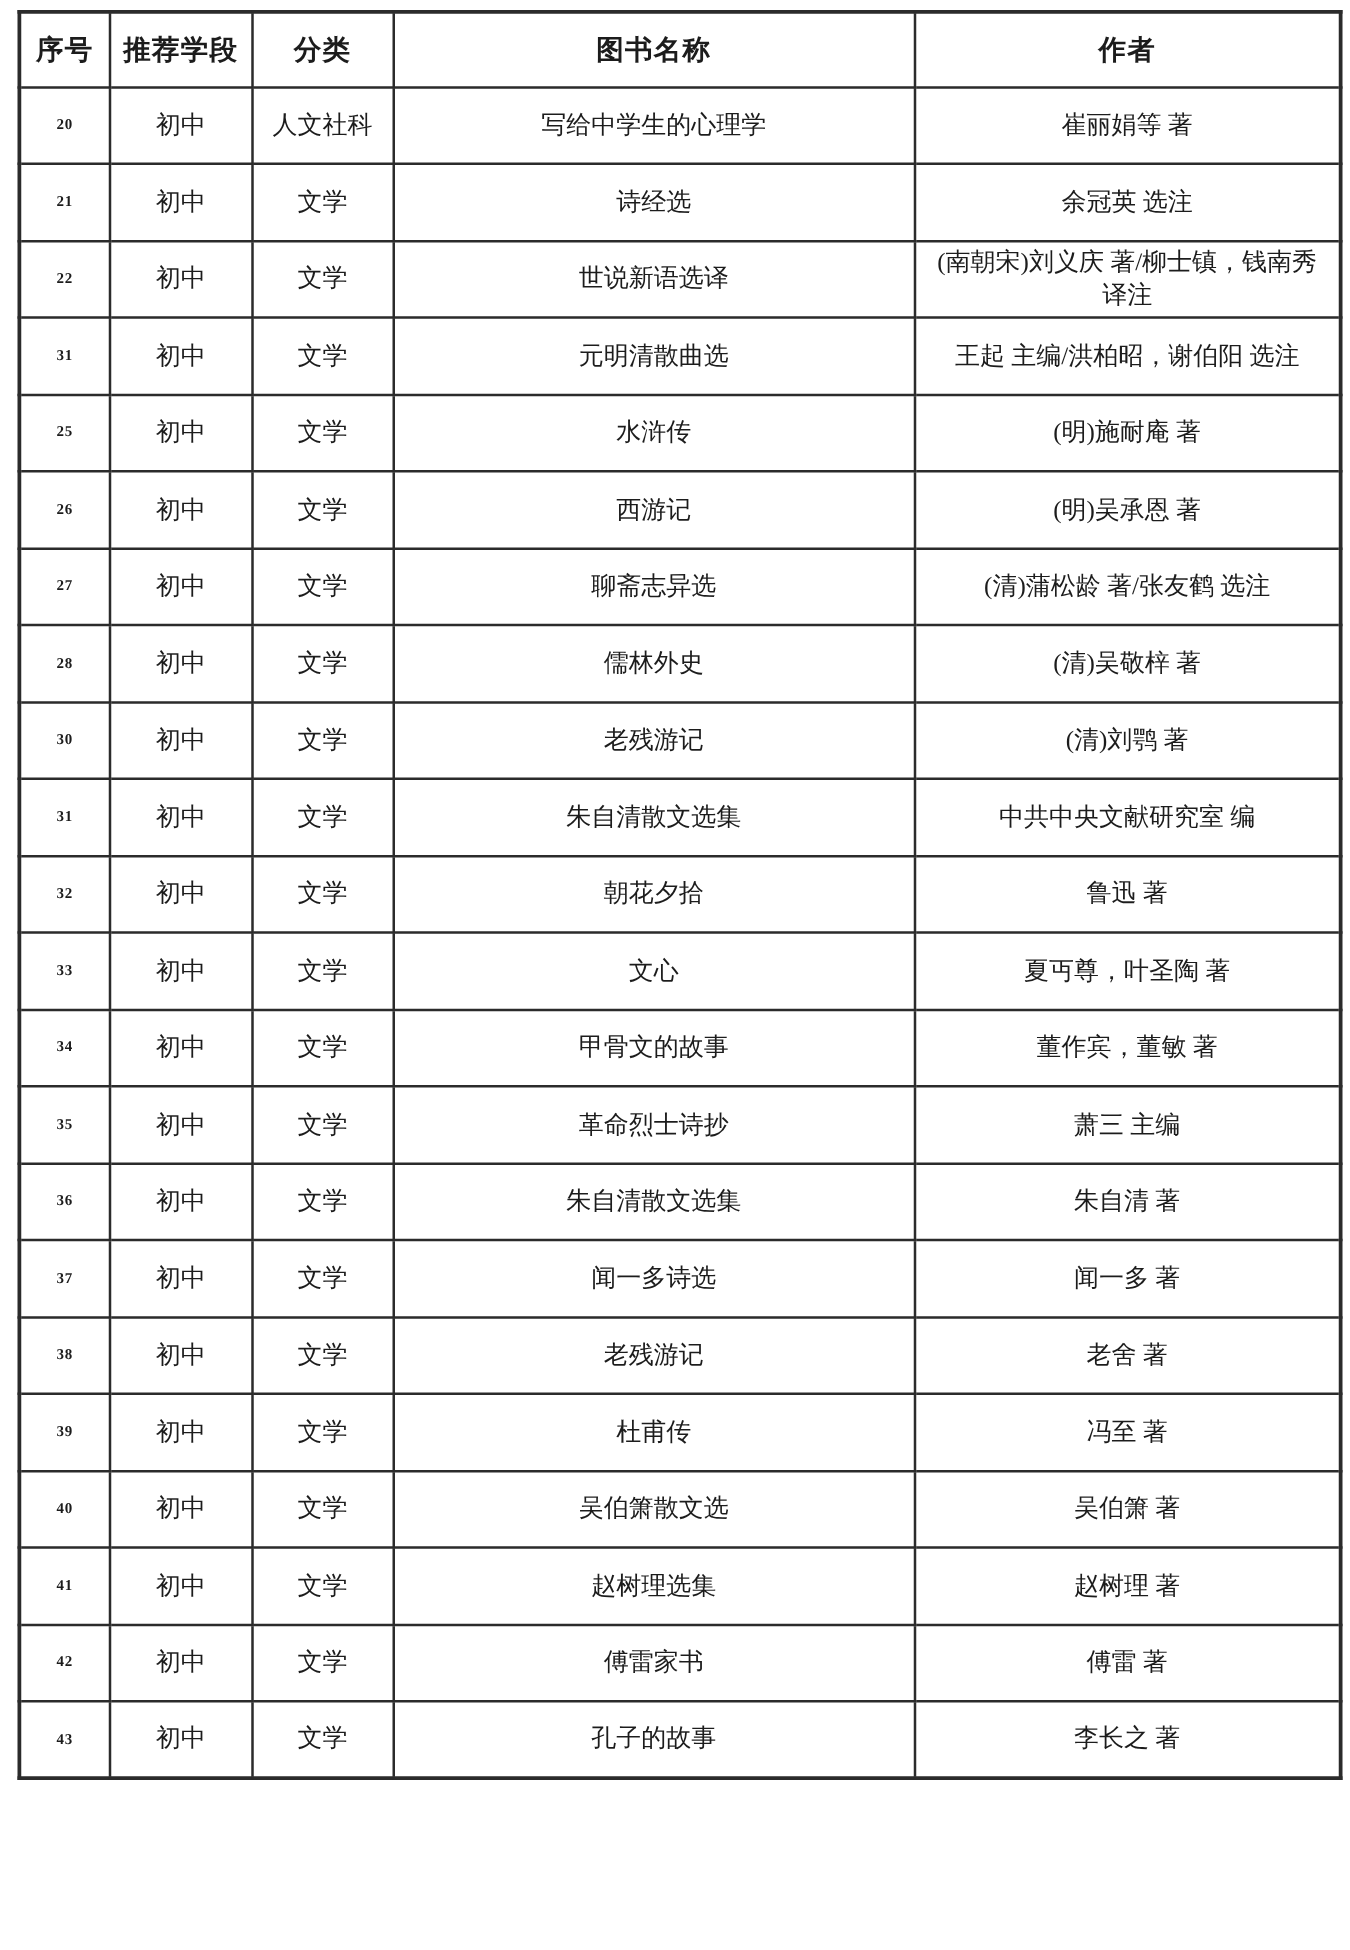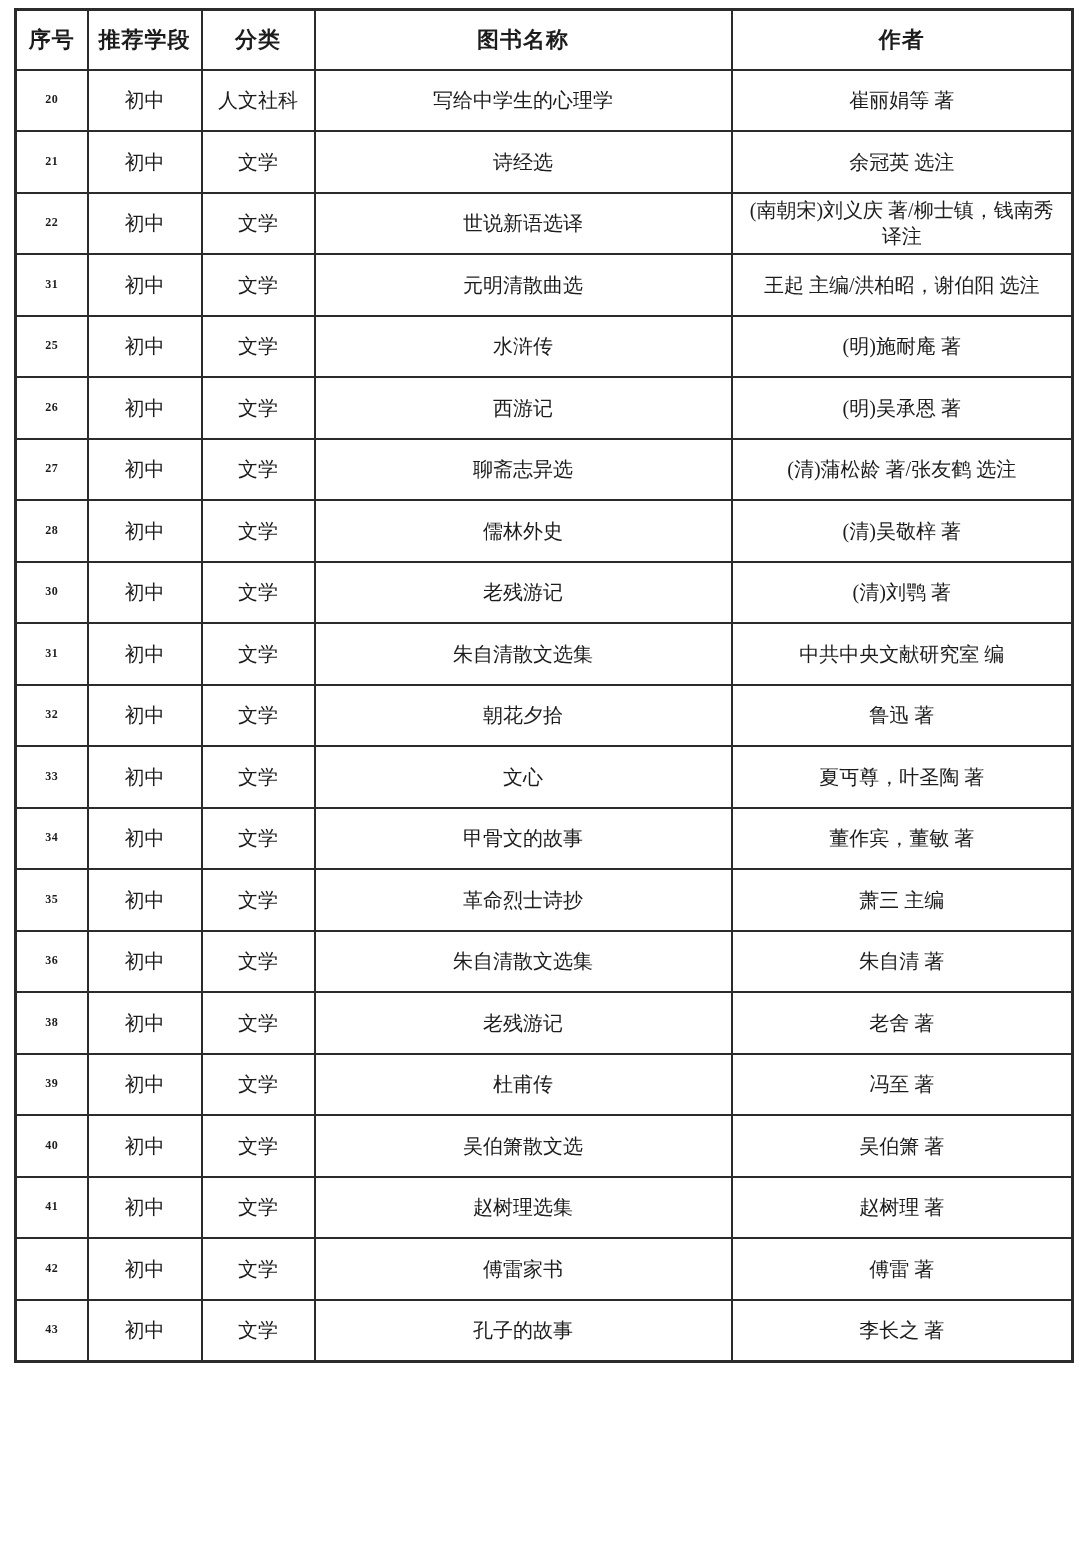--- a/index.html
+++ b/index.html
@@ -185,20 +185,27 @@
           <td class="cell-author">萧三 主编</td>
         </tr>
         <tr>
           <td class="cell-no">36</td>
           <td class="cell-stage">初中</td>
           <td class="cell-category">文学</td>
           <td class="cell-title">朱自清散文选集</td>
           <td class="cell-author">朱自清 著</td>
         </tr>
         <tr>
+          <td class="cell-no">37</td>
+          <td class="cell-stage">初中</td>
+          <td class="cell-category">文学</td>
+          <td class="cell-title">闻一多诗选</td>
+          <td class="cell-author">闻一多 著</td>
+        </tr>
+        <tr>
           <td class="cell-no">38</td>
           <td class="cell-stage">初中</td>
           <td class="cell-category">文学</td>
           <td class="cell-title">老残游记</td>
           <td class="cell-author">老舍 著</td>
         </tr>
         <tr>
           <td class="cell-no">39</td>
           <td class="cell-stage">初中</td>
           <td class="cell-category">文学</td>

